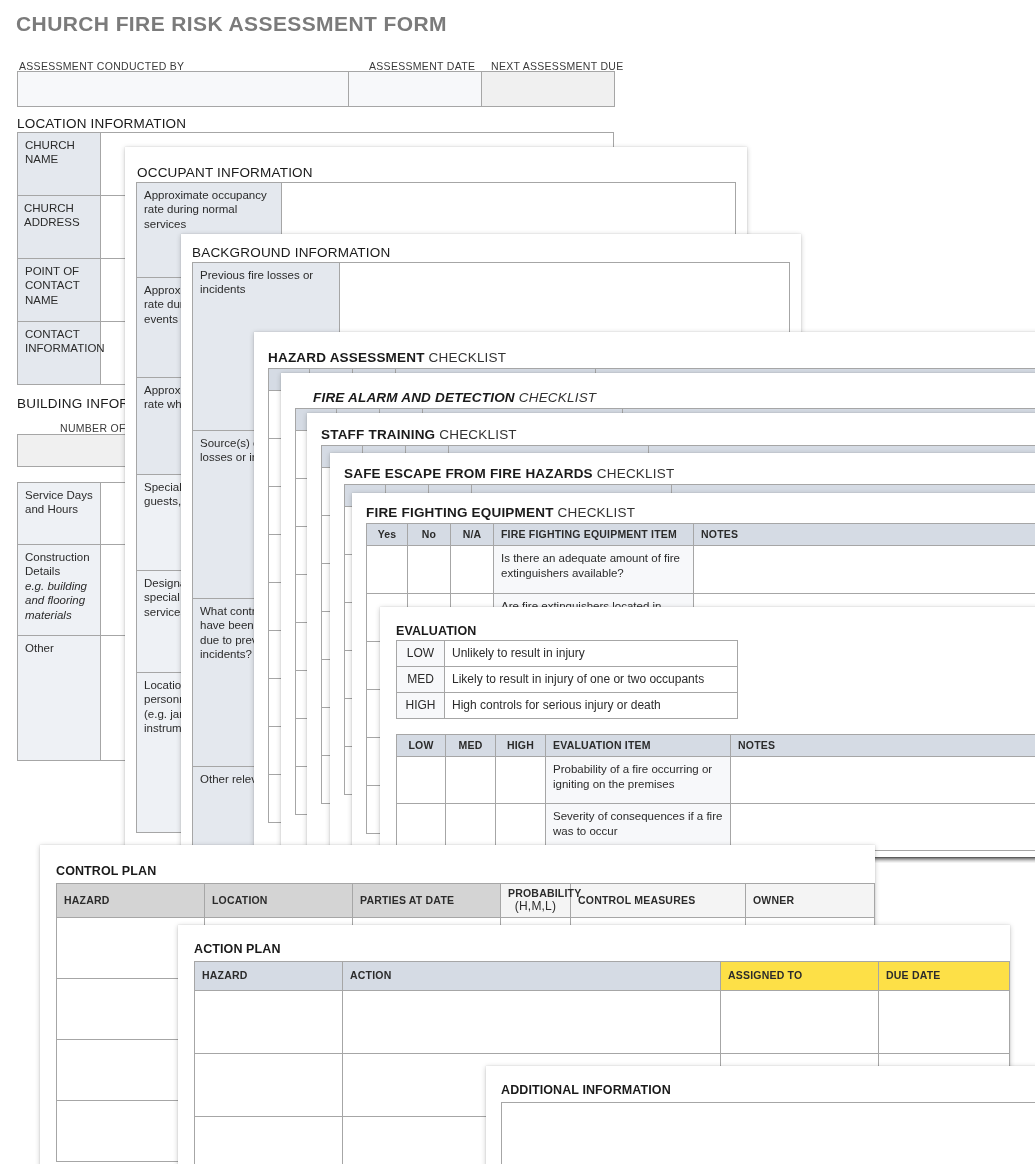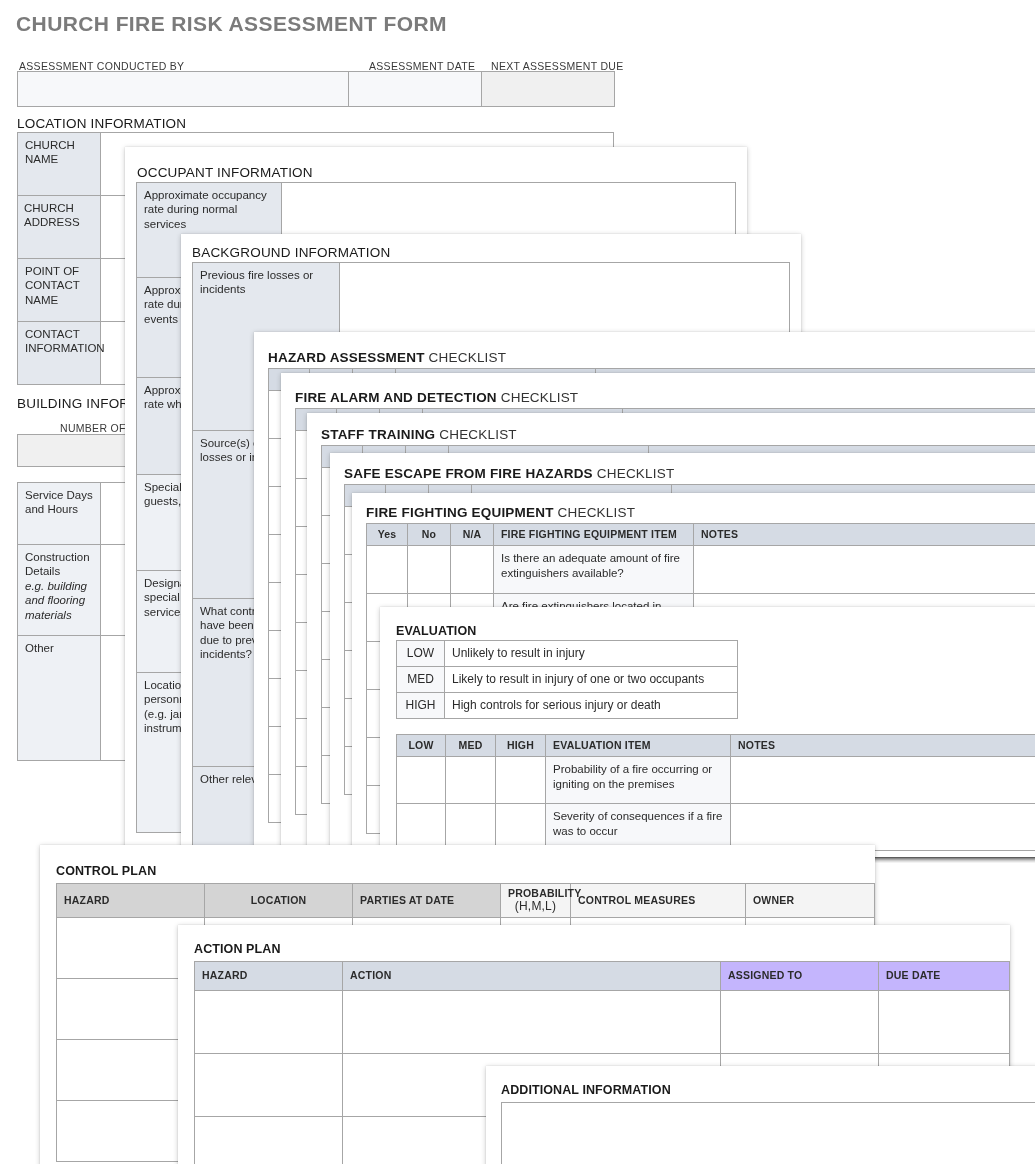--- a/index.html
+++ b/index.html
@@ -55,21 +55,21 @@
   th{
     font-weight:bold;
     font-size:10.5px;
     letter-spacing:.2px;
     vertical-align:middle;
     padding:4px 7px;
   }
   .lbl{background:#e4e8ee;}
   .lbl-alt{background:#eef1f5;}
   .hdr-blue{background:#d5dbe4;}
-  .hdr-blue-lite{background:#c4b5fd;}
+  .hdr-blue-lite{background:#fde047;}
   .hdr-gray{background:#d4d4d4;}
   .hdr-gray-lite{background:#f4f4f4;}
   .fill{background:#f7f8fa;}
   .fill2{background:#f0f0f0;}
   .ctr{text-align:center;}
   .ital{font-style:italic;}
 
   
   .cap{
     font-size:10.5px;letter-spacing:.3px;color:#3a3a3a;
@@ -282,21 +282,21 @@
         <td></td>
         <td></td>
         <td class="fill"></td>
         <td></td>
       </tr>
     </tbody>
       </table>
   </div>
 
   <div class="panel" style="left:281px;top:373px;width:800px;height:484px;">
-    <div class="sec-title bold-lead" style="position:absolute;left:14px;top:17px;">
+    <div class="sec-title bold-lead" style="position:absolute;left:32px;top:17px;font-style:italic;">
       <b>FIRE ALARM AND DETECTION</b><span> CHECKLIST</span>
     </div>
     <table style="position:absolute;left:14px;top:35px;width:780px;">
       <tbody>
           <tr>
         <th class="hdr-blue" style="width:41px;height:22px;"></th>
         <th class="hdr-blue" style="width:43px;"></th>
         <th class="hdr-blue" style="width:43px;"></th>
         <th class="hdr-blue" style="width:200px;"></th>
         <th class="hdr-blue"></th>
@@ -591,21 +591,21 @@
     </tbody>
       </table>
   </div>
 
   <div class="panel" style="left:40px;top:845px;width:835px;height:330px;">
     <div class="sec-title strong" style="position:absolute;left:16px;top:19px;">CONTROL PLAN</div>
     <table style="position:absolute;left:16px;top:38px;width:819px;">
       <tbody>
           <tr>
         <th class="hdr-gray" style="width:148px;height:30px;">HAZARD</th>
-        <th class="hdr-gray" style="width:148px;text-align:center;">LOCATION</th>
+        <th class="hdr-gray" style="width:148px;">LOCATION</th>
         <th class="hdr-gray" style="width:148px;">PARTIES AT DATE</th>
         <th class="hdr-gray-lite ctr" style="width:70px;line-height:1.1;">
           <span>PROBABILITY</span><br>
           <span style="font-weight:normal;font-size:12px;">(H,M,L)</span>
         </th>
         <th class="hdr-gray-lite" style="width:175px;">CONTROL MEASURES</th>
         <th class="hdr-gray-lite">OWNER</th>
       </tr>
       <tr>
         <td style="height:61px;"></td>

